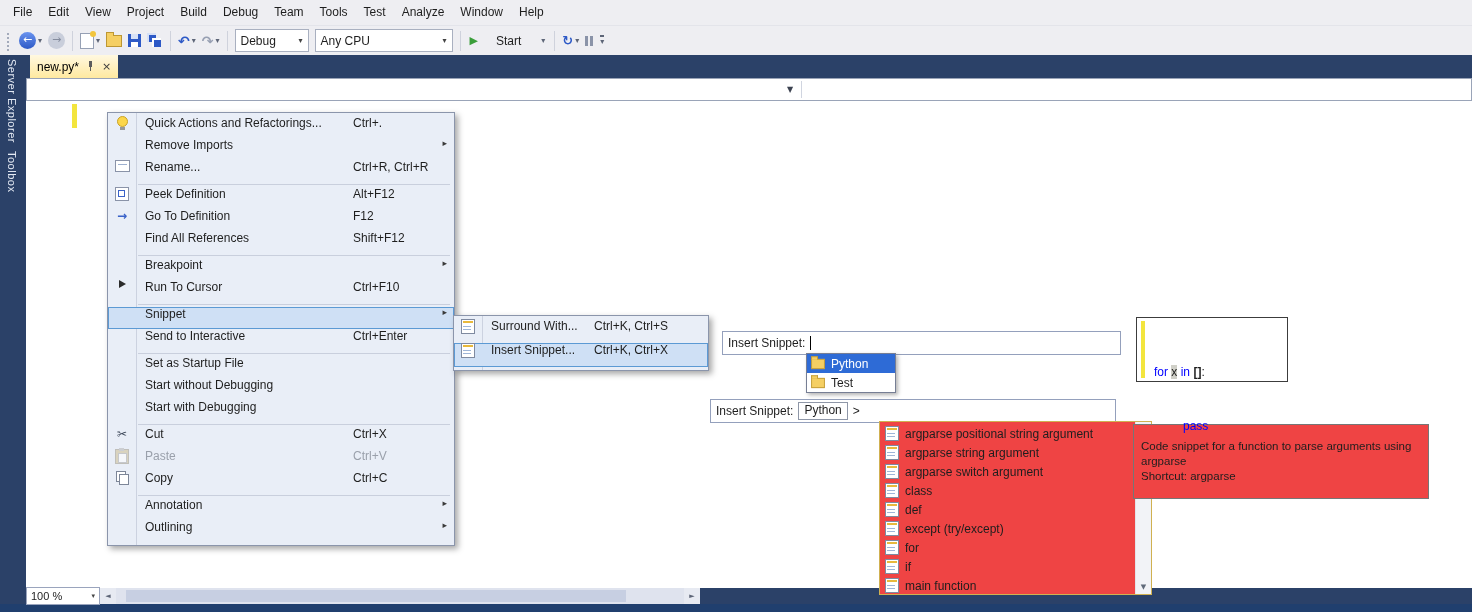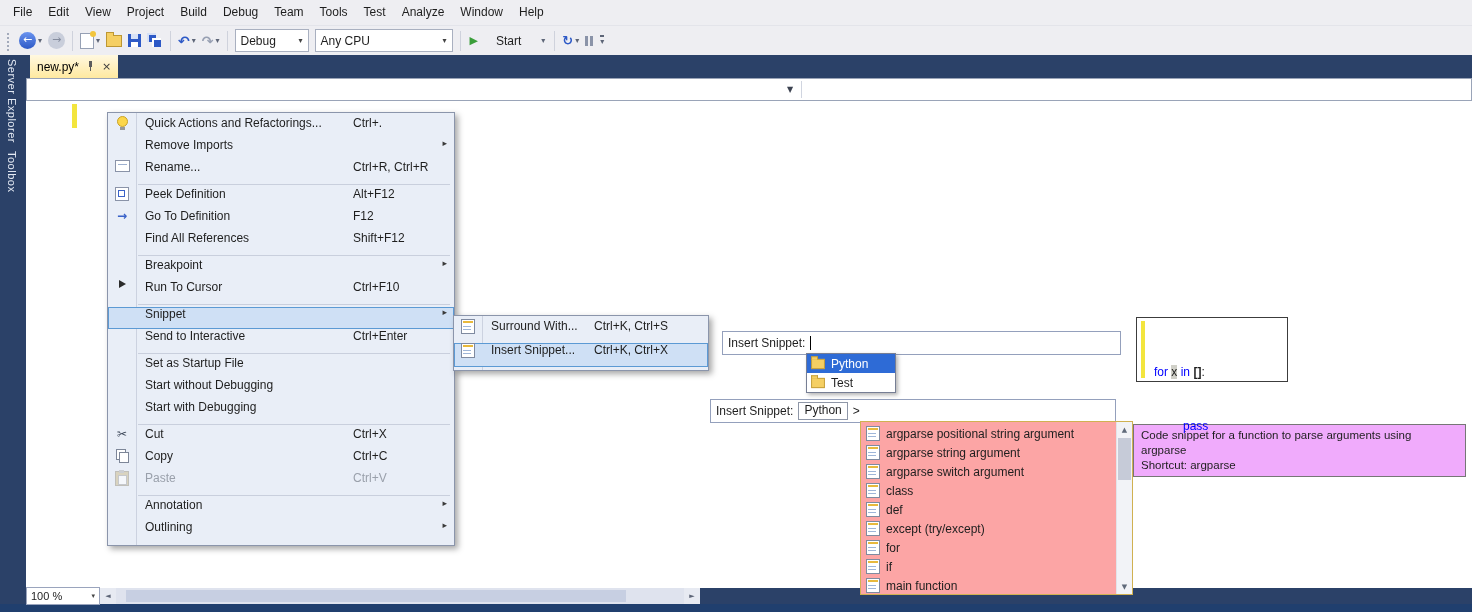--- a/index.html
+++ b/index.html
@@ -129,33 +129,33 @@
   .picker1{left:722px;top:331px;width:392px}
   .picker2{left:710px;top:399px;width:399px}
   .caret{width:1px;height:14px;background:#000}
   .chip{border:1px solid #8f97a8;background:#fff;padding:0 5px;height:16px;line-height:15px}
   .folders{position:absolute;left:806px;top:353px;width:88px;background:#fff;border:1px solid #767e94;box-shadow:2px 2px 4px rgba(0,0,0,.3);z-index:7}
   .folder-row{height:19px;display:flex;align-items:center;gap:5px;padding-left:3px}
   .folder-row .folder-shape{transform:scale(.85)}
   .folder-row.sel{background:#2e6bd6;color:#fff}
 
   
-  .snips{position:absolute;left:860px;top:421px;width:271px;height:172px;background:#fca5a5;border:1px solid #d0b151;display:flex;z-index:6}
+  .snips{position:absolute;left:879px;top:421px;width:271px;height:172px;background:#ef4444;border:1px solid #d0b151;display:flex;z-index:6}
   .snips .rows{flex:1;padding-top:2px;overflow:hidden}
   .srow{height:19px;display:flex;align-items:center;gap:6px;padding-left:5px;white-space:nowrap}
   .sbar{width:15px;background:#f2f3f7;border-left:1px solid #e2e4ea;position:relative;flex:none}
   .sbar .up,.sbar .dn{position:absolute;left:0;width:15px;height:15px;display:flex;align-items:center;justify-content:center;font-size:7px;color:#606a7a}
   .sbar .up{top:0}
   .sbar .up::before{content:"\25B2"}
   .sbar .dn{bottom:0}
   .sbar .dn::before{content:"\25BC"}
   .sbar .thumb{position:absolute;left:1px;top:16px;width:13px;height:42px;background:#c6cbd8}
 
   
-  .stip{position:absolute;left:1133px;top:424px;width:333px;background:#f0abfc;border:1px solid #767676;padding:3px 7px;font-size:11.5px;line-height:15px;box-sizing:border-box;z-index:6}
+  .stip{position:absolute;left:1133px;top:424px;width:296px;background:#ef4444;border:1px solid #767676;padding:14px 7px;font-size:11.5px;line-height:15px;box-sizing:border-box;z-index:6}
   .preview{position:absolute;left:1136px;top:317px;width:150px;height:63px;background:#fff;border:1px solid #3c3c3c;display:flex;z-index:6}
   .preview .ybar{width:4px;background:#f3e53d;margin:3px 0 3px 4px;flex:none}
   .preview .code{font-family:Liberation Sans, sans-serif;font-size:12px;padding:9px 0 0 9px;line-height:18px;white-space:pre}
   .kw{color:#0000ff}
   .hl{background:#d0d0c8}
   .br{font-weight:bold}
   .indent{padding-left:29px}
 </style>
 </head>
 <body>
@@ -347,33 +347,33 @@
       <span class="lbl">Start with Debugging</span>
     </div>
     <div class="msep"></div>
     <div class="mi">
       <span class="ic">
           <span class="i-cut glyph"></span>
         </span>
       <span class="lbl">Cut</span>
       <span class="sc">Ctrl+X</span>
     </div>
+    <div class="mi dis">
+      <span class="ic">
+          <span class="i-paste"></span>
+        </span>
+      <span class="lbl">Paste</span>
+      <span class="sc">Ctrl+V</span>
+    </div>
     <div class="mi">
       <span class="ic">
           <span class="i-copy"></span>
         </span>
       <span class="lbl">Copy</span>
       <span class="sc">Ctrl+C</span>
-    </div>
-    <div class="mi dis">
-      <span class="ic">
-          <span class="i-paste"></span>
-        </span>
-      <span class="lbl">Paste</span>
-      <span class="sc">Ctrl+V</span>
     </div>
     <div class="msep"></div>
     <div class="mi">
       <span class="ic"></span>
       <span class="lbl">Annotation</span>
       <span class="sub glyph"></span>
     </div>
     <div class="mi">
       <span class="ic"></span>
       <span class="lbl">Outlining</span>

